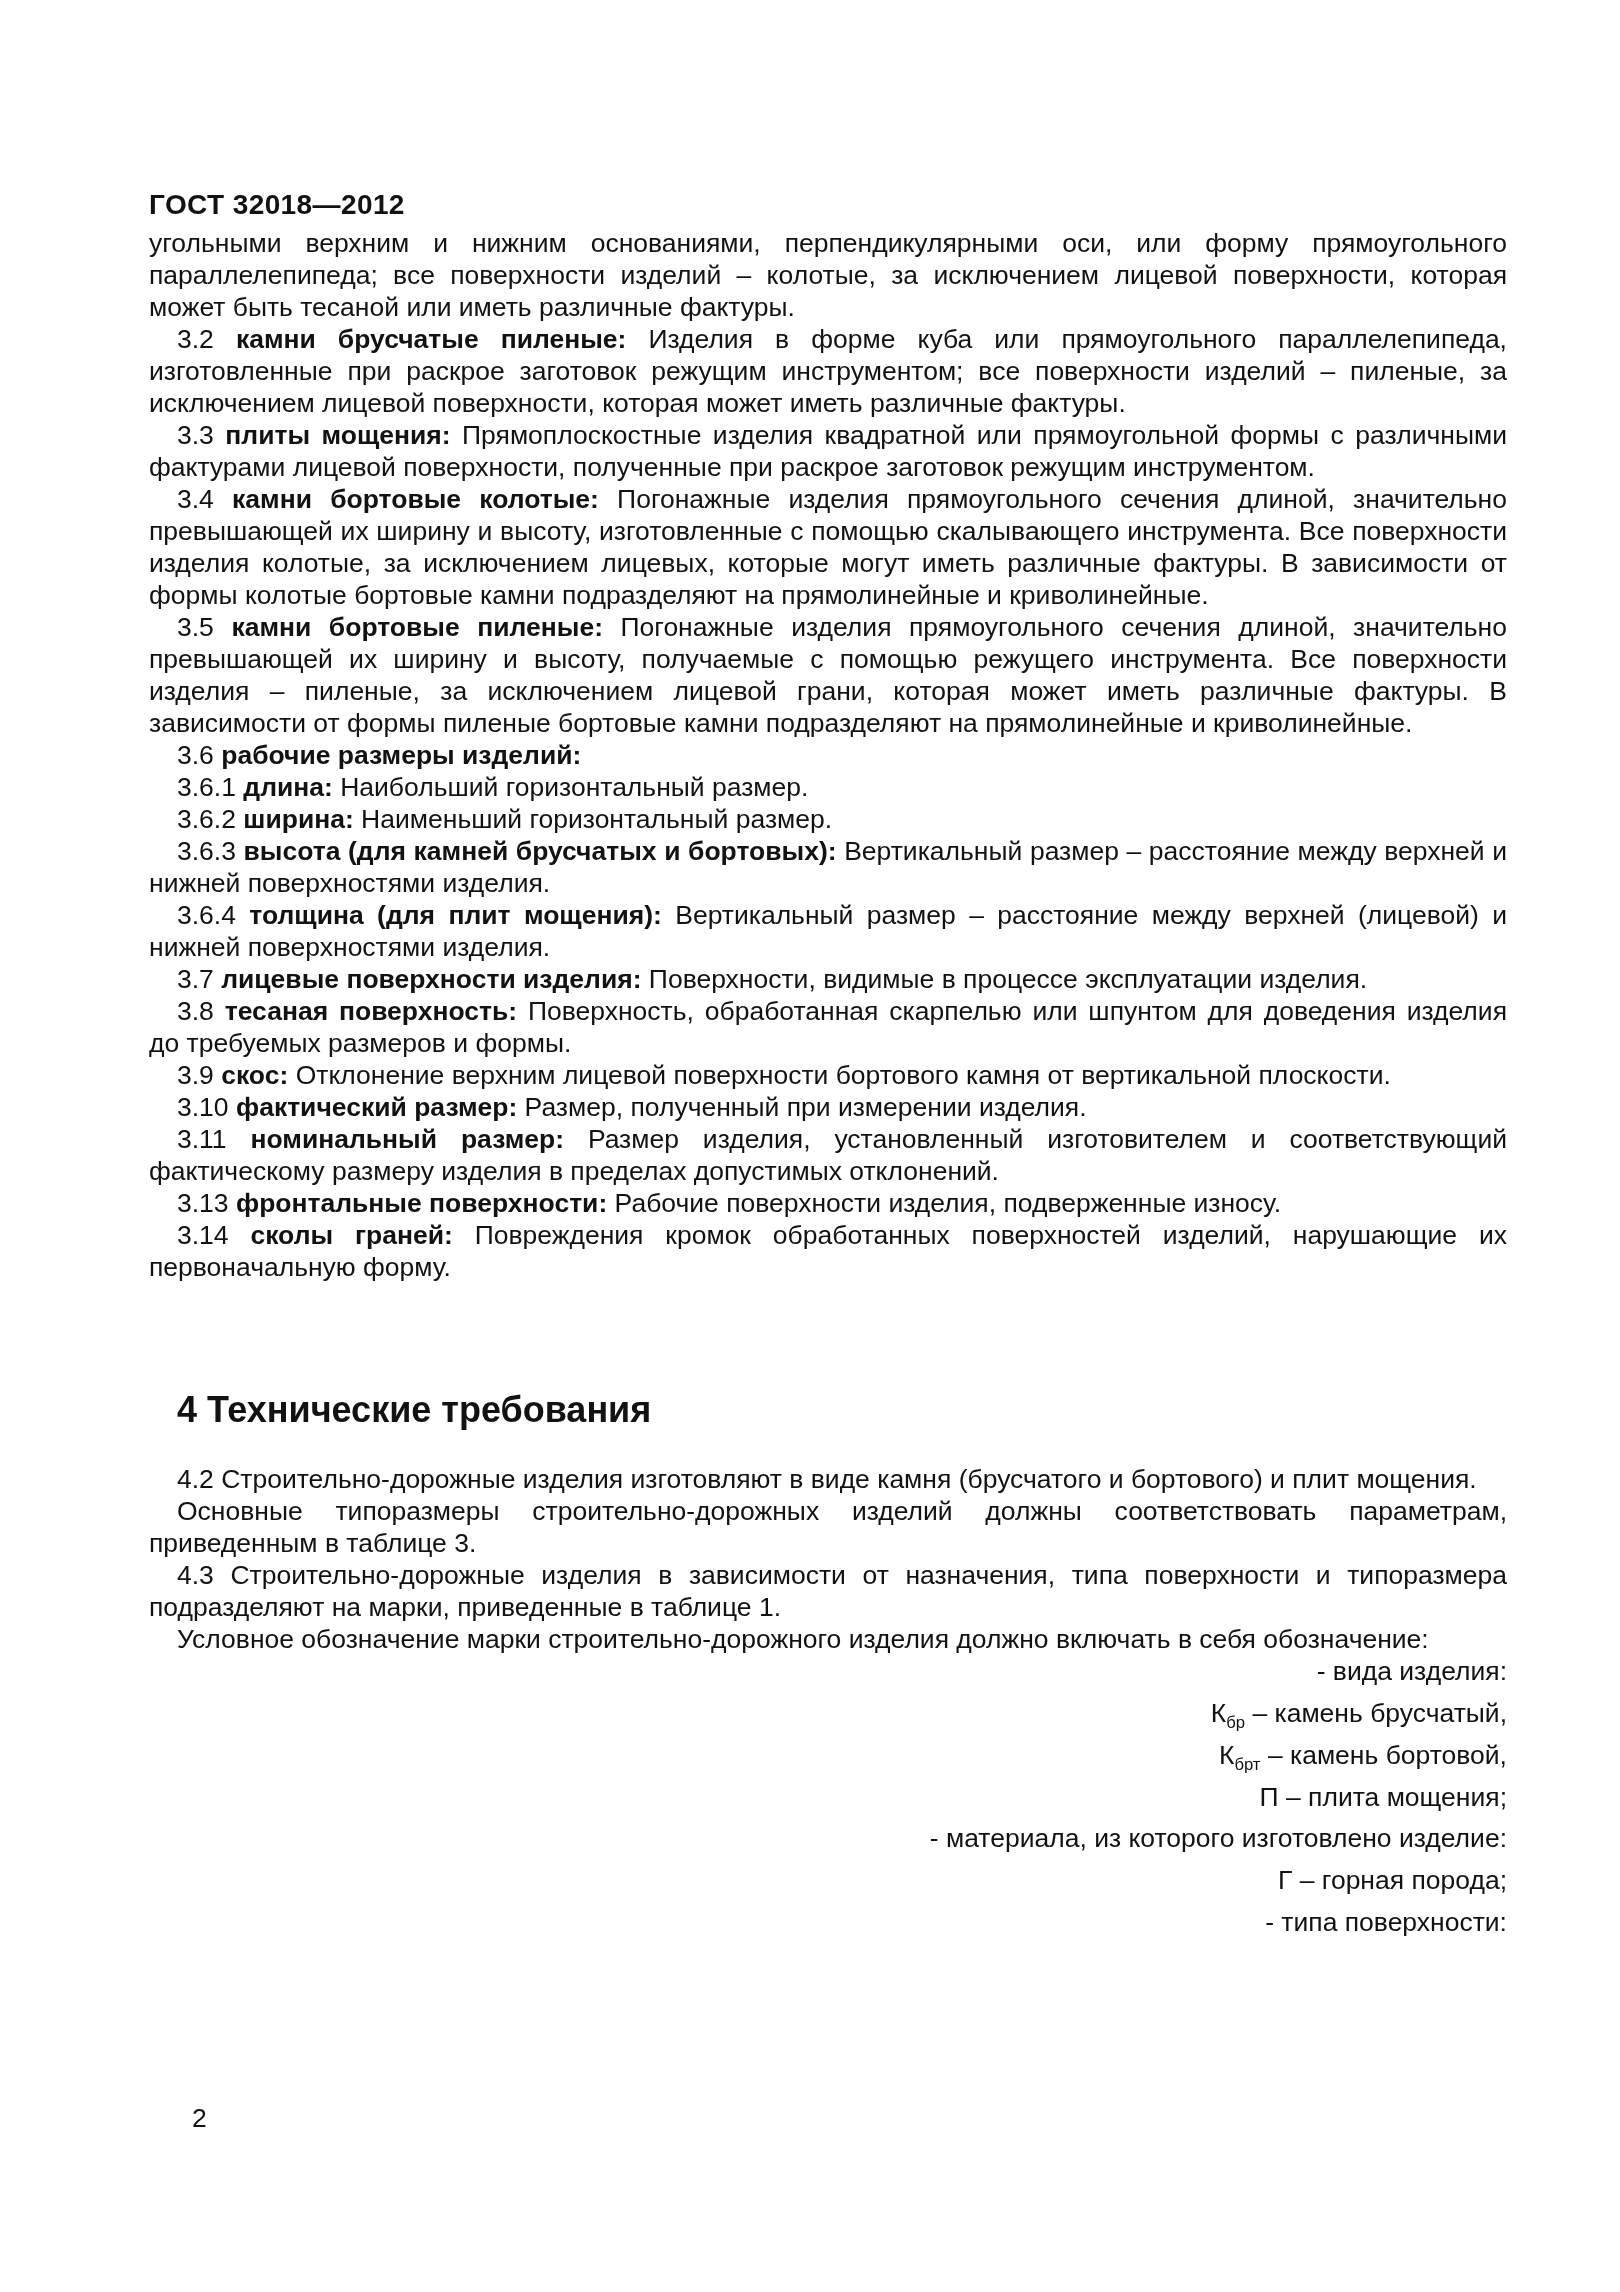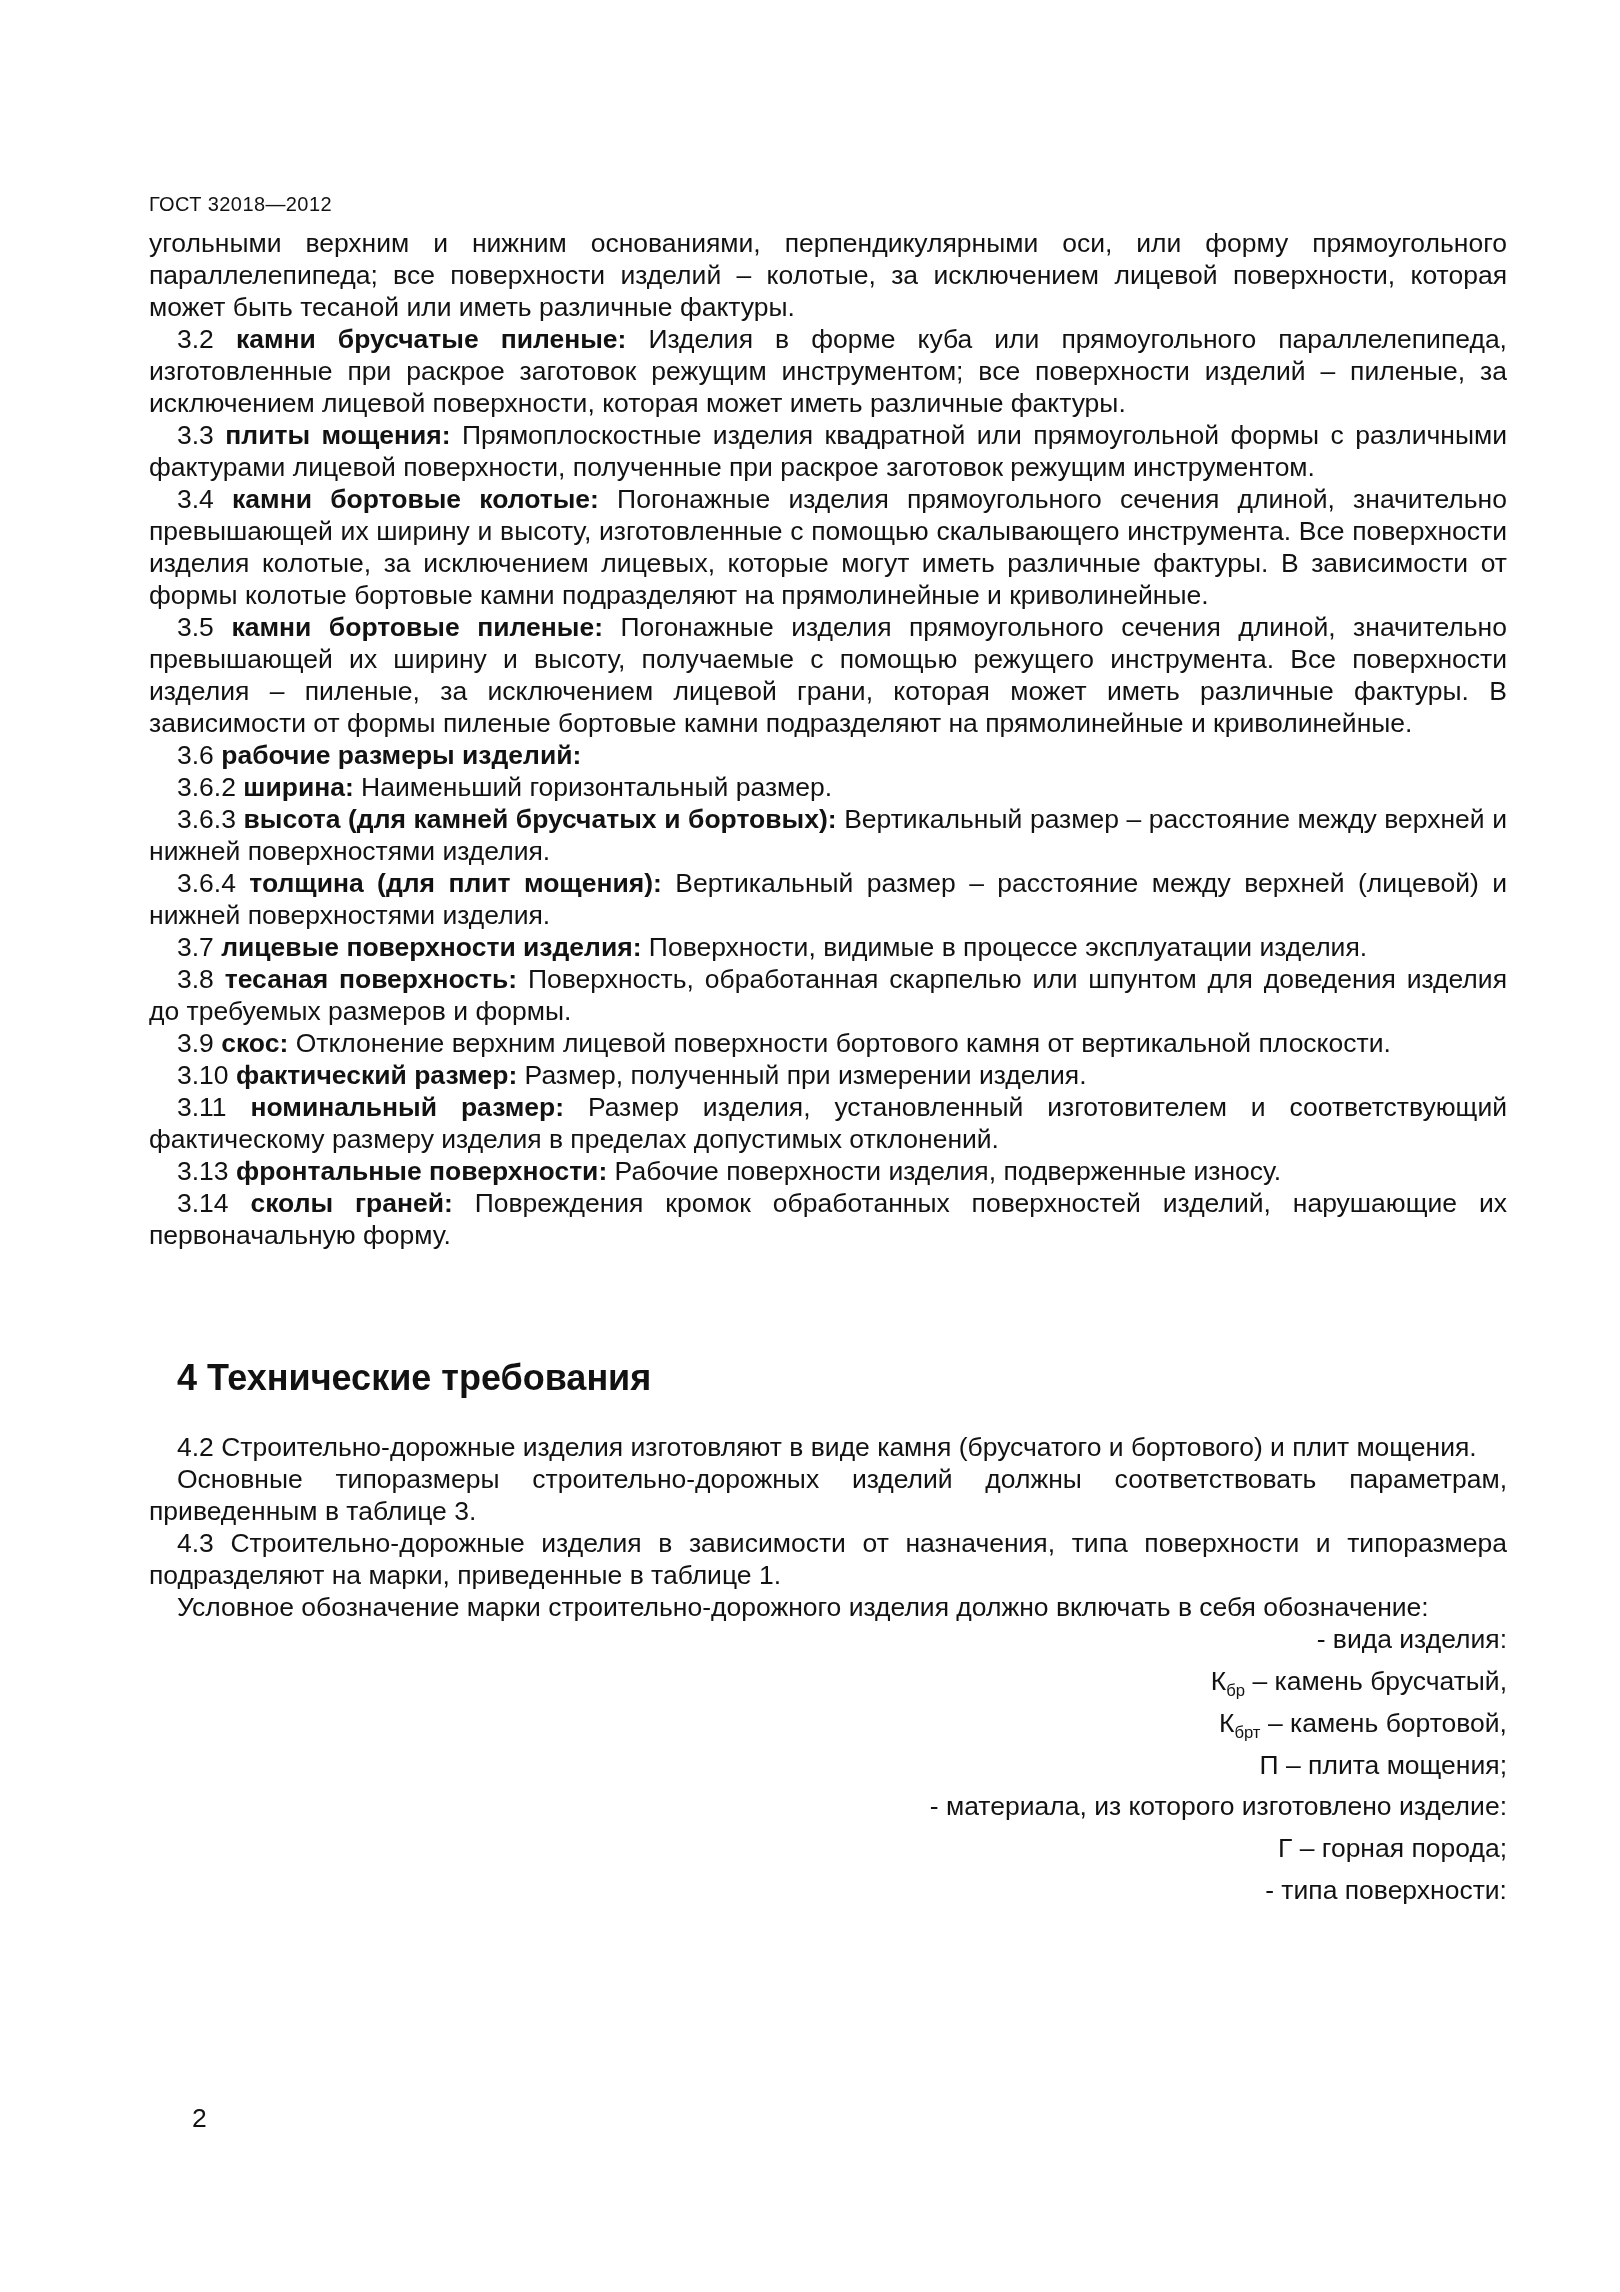--- a/index.html
+++ b/index.html
@@ -12,22 +12,22 @@
     font-family: "Liberation Sans", sans-serif;
     color: #121212;
   }
   .content {
     position: absolute;
     left: 149px;
     top: 189px;
     width: 1358px;
   }
   .doc-header {
-    font-weight: 400;
-    font-size: 20px;
+    font-weight: 700;
+    font-size: 28px;
     line-height: 31px;
     letter-spacing: 0.4px;
     margin: 0 0 6.9px 0;
   }
   p.body {
     margin: 0;
     font-size: 26.5px;
     line-height: 32px;
     text-align: justify;
     text-indent: 28px;
@@ -67,20 +67,21 @@
     <p class="body"><span class="num">3.2 </span><span class="term">камни брусчатые пиленые:</span><span> Изделия в форме куба или прямоугольного параллелепипеда, изготовленные при раскрое заготовок режущим инструментом; все поверхности изделий – пиленые, за исключением лицевой поверхности, которая может иметь различные фактуры.</span></p>
 
     <p class="body"><span class="num">3.3 </span><span class="term">плиты мощения:</span><span> Прямоплоскостные изделия квадратной или прямоугольной формы с различными фактурами лицевой поверхности, полученные при раскрое заготовок режущим инструментом.</span></p>
 
     <p class="body"><span class="num">3.4 </span><span class="term">камни бортовые колотые:</span><span> Погонажные изделия прямоугольного сечения длиной, значительно превышающей их ширину и высоту, изготовленные с помощью скалывающего инструмента. Все поверхности изделия колотые, за исключением лицевых, которые могут иметь различные фактуры. В зависимости от формы колотые бортовые камни подразделяют на прямолинейные и криволинейные.</span></p>
 
     <p class="body"><span class="num">3.5 </span><span class="term">камни бортовые пиленые:</span><span> Погонажные изделия прямоугольного сечения длиной, значительно превышающей их ширину и высоту, получаемые с помощью режущего инструмента. Все поверхности изделия – пиленые, за исключением лицевой грани, которая может иметь различные фактуры. В зависимости от формы пиленые бортовые камни подразделяют на прямолинейные и криволинейные.</span></p>
 
     <p class="body"><span class="num">3.6 </span><span class="term">рабочие размеры изделий:</span><span></span></p>
 
+    <p class="body"><span class="num">3.6.1 </span><span class="term">длина:</span><span> Наибольший горизонтальный размер.</span></p>
 
     <p class="body"><span class="num">3.6.2 </span><span class="term">ширина:</span><span> Наименьший горизонтальный размер.</span></p>
 
     <p class="body"><span class="num">3.6.3 </span><span class="term">высота (для камней брусчатых и бортовых):</span><span> Вертикальный размер – расстояние между верхней и нижней поверхностями изделия.</span></p>
 
     <p class="body"><span class="num">3.6.4 </span><span class="term">толщина (для плит мощения):</span><span> Вертикальный размер – расстояние между верхней (лицевой) и нижней поверхностями изделия.</span></p>
 
     <p class="body"><span class="num">3.7 </span><span class="term">лицевые поверхности изделия:</span><span> Поверхности, видимые в процессе эксплуатации изделия.</span></p>
 
     <p class="body"><span class="num">3.8 </span><span class="term">тесаная поверхность:</span><span> Поверхность, обработанная скарпелью или шпунтом для доведения изделия до требуемых размеров и формы.</span></p>

